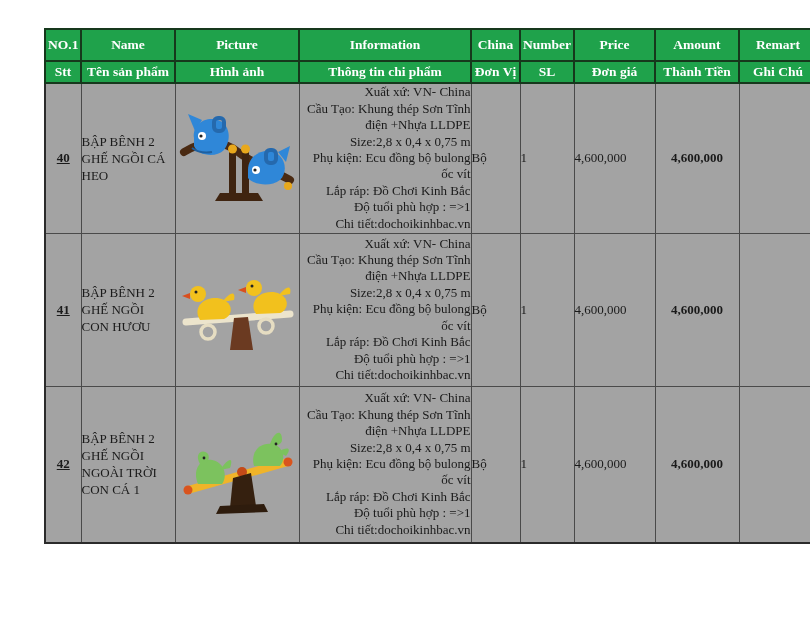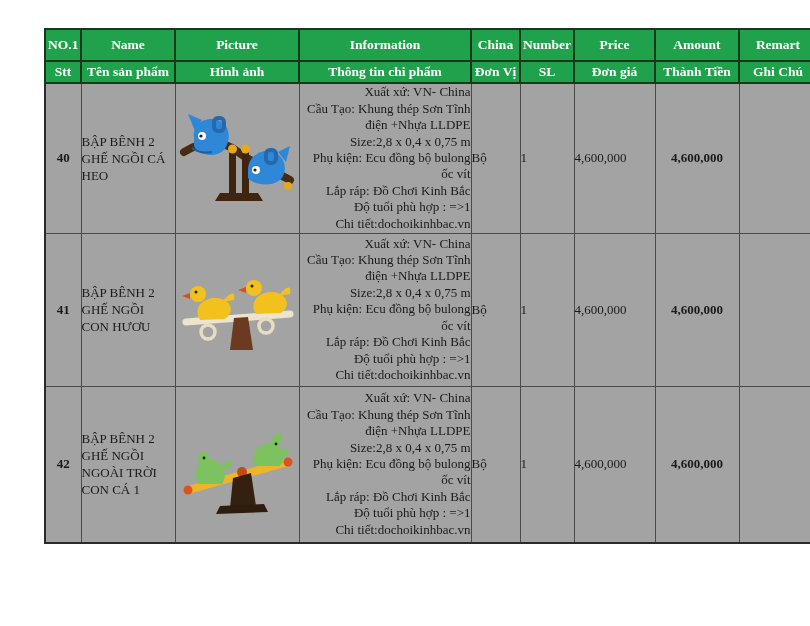--- a/index.html
+++ b/index.html
@@ -18,21 +18,21 @@
     border:2px solid #16381c;font-size:13.5px;text-align:center;
     padding:0 2px;
   }
   table.quote td{
     border:1.5px solid #4a4a4a;background:#a3a3a3;
     font-size:13px;vertical-align:middle;padding:0;
   }
   tr.hdr1{height:32px;} tr.hdr2{height:22px;}
   tr.r0{height:150px;} tr.r1{height:153px;} tr.r2{height:157px;}
   td.stt{text-align:center;font-weight:bold;}
-  td.stt span{}
+  td.stt span{text-decoration:underline;}
   td.name{text-align:left;padding:2px 3px 2px 4px;line-height:1.32;}
   td.pic{text-align:center;vertical-align:middle;}
   td.info{vertical-align:top;padding:3px 5px 2px 4px;}
   td.info .iline{text-align:right;line-height:16.4px;}
   td.unit,td.qty,td.price{text-align:left;}
   td.amount{text-align:center;font-weight:bold;}
   svg.prod{display:block;margin:0 auto;}
 </style>
 </head>
 <body>

